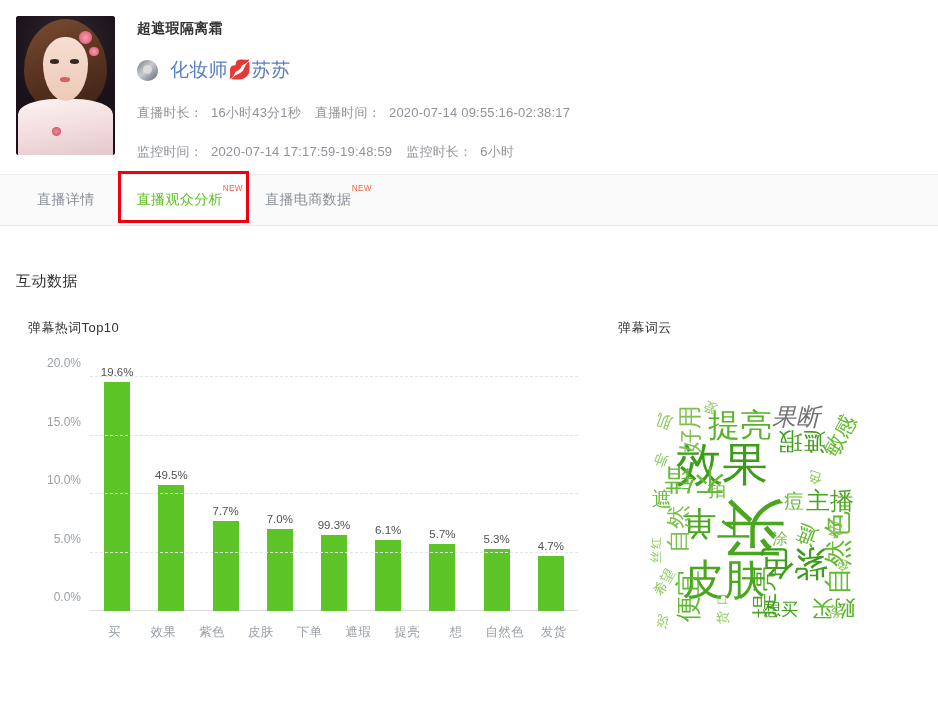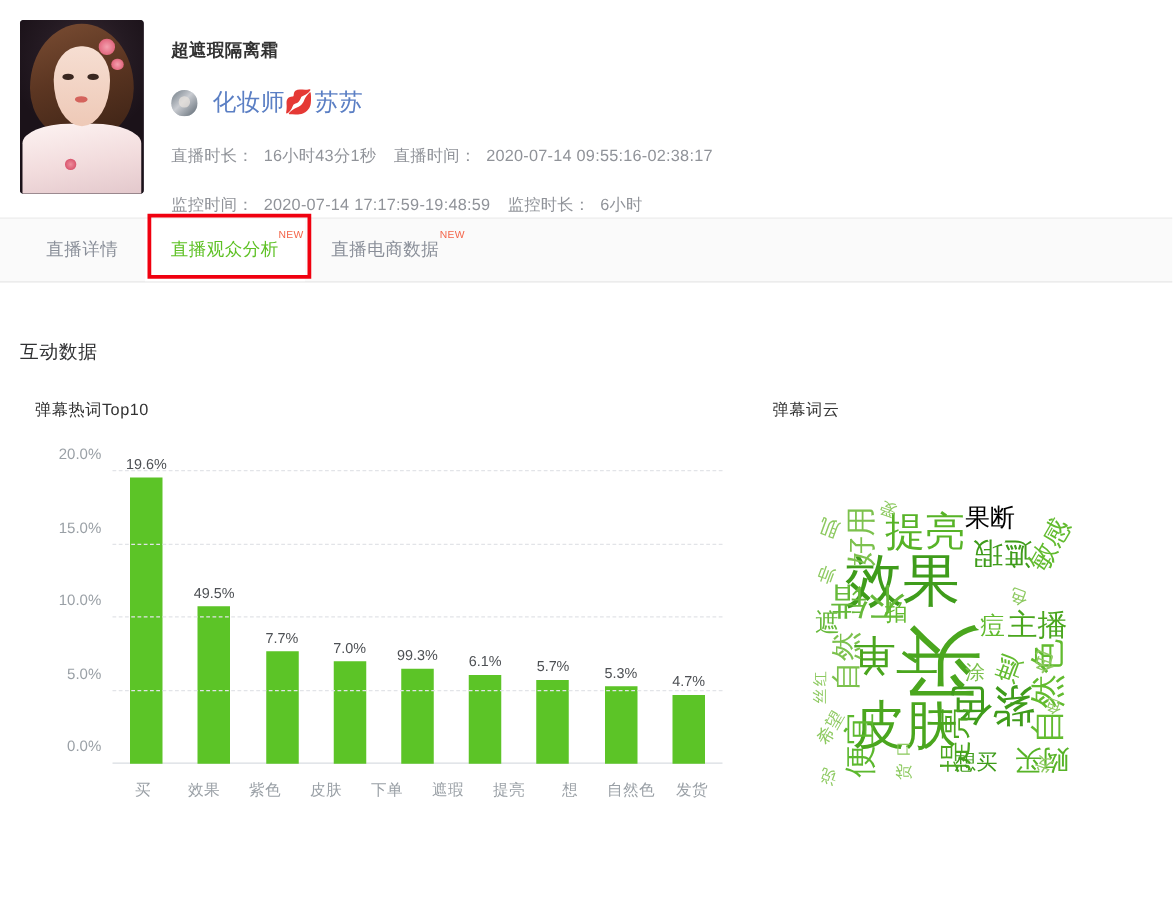--- a/index.html
+++ b/index.html
@@ -62,21 +62,20 @@
     background: radial-gradient(circle, #f4a0ae 0%, #e2687f 70%);
   }
   .ca-f1 { left: 64%; top: 11%; width: 13%; height: 9%; }
   .ca-f2 { left: 74%; top: 22%; width: 10%; height: 7%; }
   .ca-f3 { left: 36%; top: 80%; width: 9%; height: 6%; background: radial-gradient(circle,#ef8d9c 0%, #d9576f 70%); }
 
   .head-info {
     margin-left: 22px;
     padding-top: 2px;
     flex: 1 1 auto;
-    margin-top: 12px;
   }
   .prod-title {
     font-size: 14px; color: #333; font-weight: bold;
     letter-spacing: .3px; line-height: 20px;
   }
   .anchor-row {
     display: flex; align-items: center;
     margin-top: 19px;
   }
   .anchor-avatar {
@@ -395,21 +394,21 @@
           <div class="w" style="left: 62px; top: 180px; font-size: 42px; color: rgb(74, 166, 30); transform: rotate(0deg);">皮肤</div>
           <div class="w" style="left: 88px; top: 30px; font-size: 32px; color: rgb(87, 179, 39); transform: rotate(0deg);">提亮</div>
           <div class="w" style="left: 140px; top: 168px; font-size: 34px; color: rgb(63, 156, 27); transform: rotate(180deg);">紫色</div>
           <div class="w" style="left: 62px; top: 128px; font-size: 34px; color: rgb(74, 166, 30); transform: rotate(180deg);">下单</div>
           <div class="w" style="left: 44px; top: 86px; font-size: 30px; color: rgb(102, 185, 58); transform: rotate(180deg);">不错</div>
           <div class="w" style="left: 176px; top: 160px; font-size: 28px; color: rgb(98, 187, 47); transform: rotate(270deg);">自然色</div>
           <div class="w" style="left: 186px; top: 110px; font-size: 24px; color: rgb(74, 166, 30); transform: rotate(0deg);">主播</div>
           <div class="w" style="left: 158px; top: 50px; font-size: 24px; color: rgb(63, 156, 27); transform: rotate(180deg);">遮瑕</div>
           <div class="w" style="left: 42px; top: 204px; font-size: 26px; color: rgb(92, 184, 46); transform: rotate(270deg);">便宜</div>
           <div class="w" style="left: 118px; top: 200px; font-size: 26px; color: rgb(74, 166, 30); transform: rotate(270deg);">提亮</div>
-          <div class="w" style="left: 152px; top: 26px; font-size: 20px; color: #000000; transform: rotate(0deg);">果断</div>
+          <div class="w" style="left: 152px; top: 26px; font-size: 24px; color: #737373; transform: rotate(0deg); font-style: italic;">果断</div>
           <div class="w" style="left: 144px; top: 222px; font-size: 17px; color: rgb(63, 156, 27); transform: rotate(0deg);">想买</div>
           <div class="w" style="left: 192px; top: 218px; font-size: 22px; color: rgb(87, 179, 39); transform: rotate(180deg);">购买</div>
           <div class="w" style="left: 46px; top: 38px; font-size: 24px; color: rgb(124, 193, 77); transform: rotate(270deg);">好用</div>
           <div class="w" style="left: 34px; top: 138px; font-size: 24px; color: rgb(124, 193, 77); transform: rotate(270deg);">自然</div>
           <div class="w" style="left: 198px; top: 46px; font-size: 22px; color: rgb(98, 187, 47); transform: rotate(300deg);">敏感</div>
           <div class="w" style="left: 164px; top: 112px; font-size: 20px; color: rgb(98, 187, 47); transform: rotate(0deg);">痘</div>
           <div class="w" style="left: 88px; top: 102px; font-size: 18px; color: rgb(98, 187, 47); transform: rotate(0deg);">拍</div>
           <div class="w" style="left: 152px; top: 152px; font-size: 16px; color: rgb(124, 193, 77); transform: rotate(0deg);">涂</div>
           <div class="w" style="left: 32px; top: 110px; font-size: 20px; color: rgb(102, 185, 58); transform: rotate(0deg);">遮</div>
           <div class="w" style="left: 30px; top: 196px; font-size: 14px; color: rgb(140, 201, 95); transform: rotate(300deg);">希望</div>

